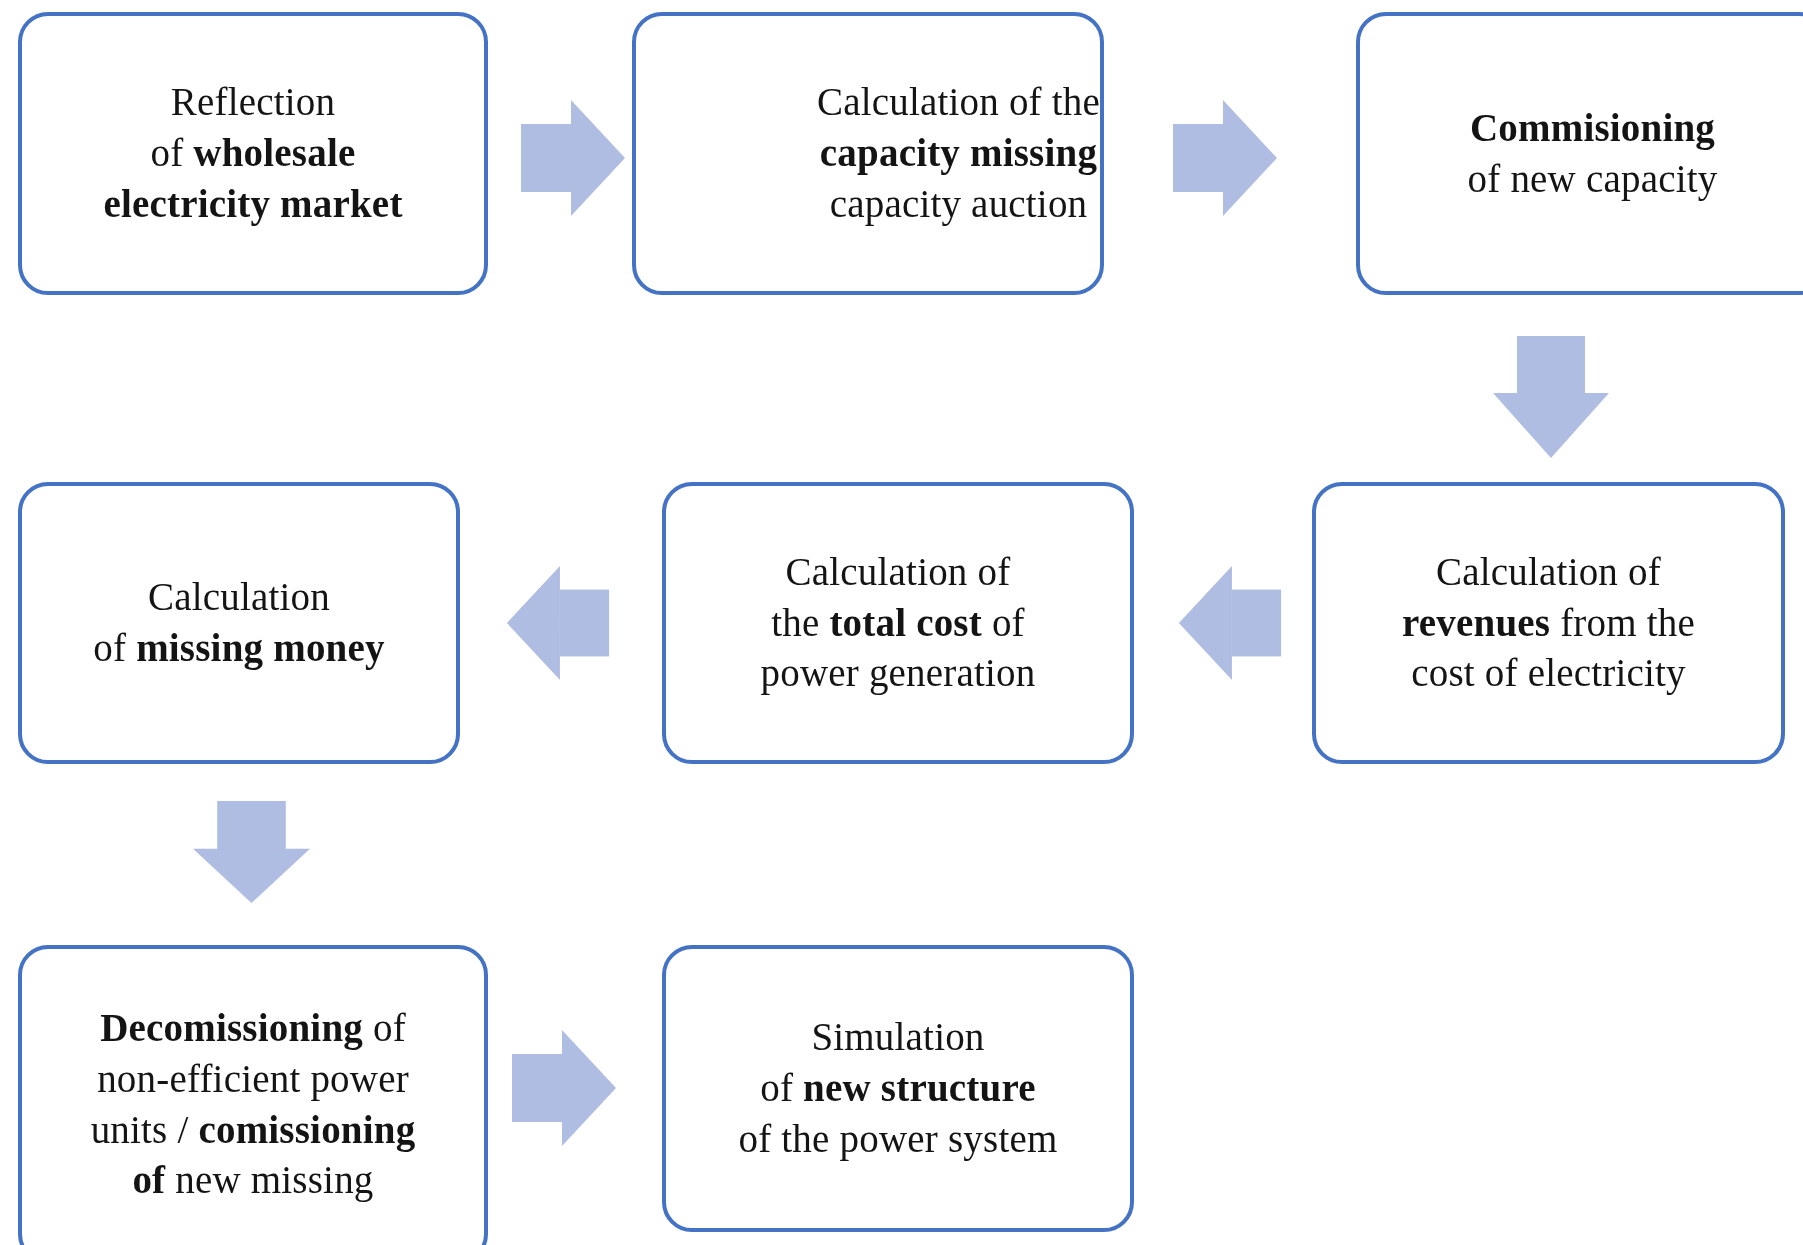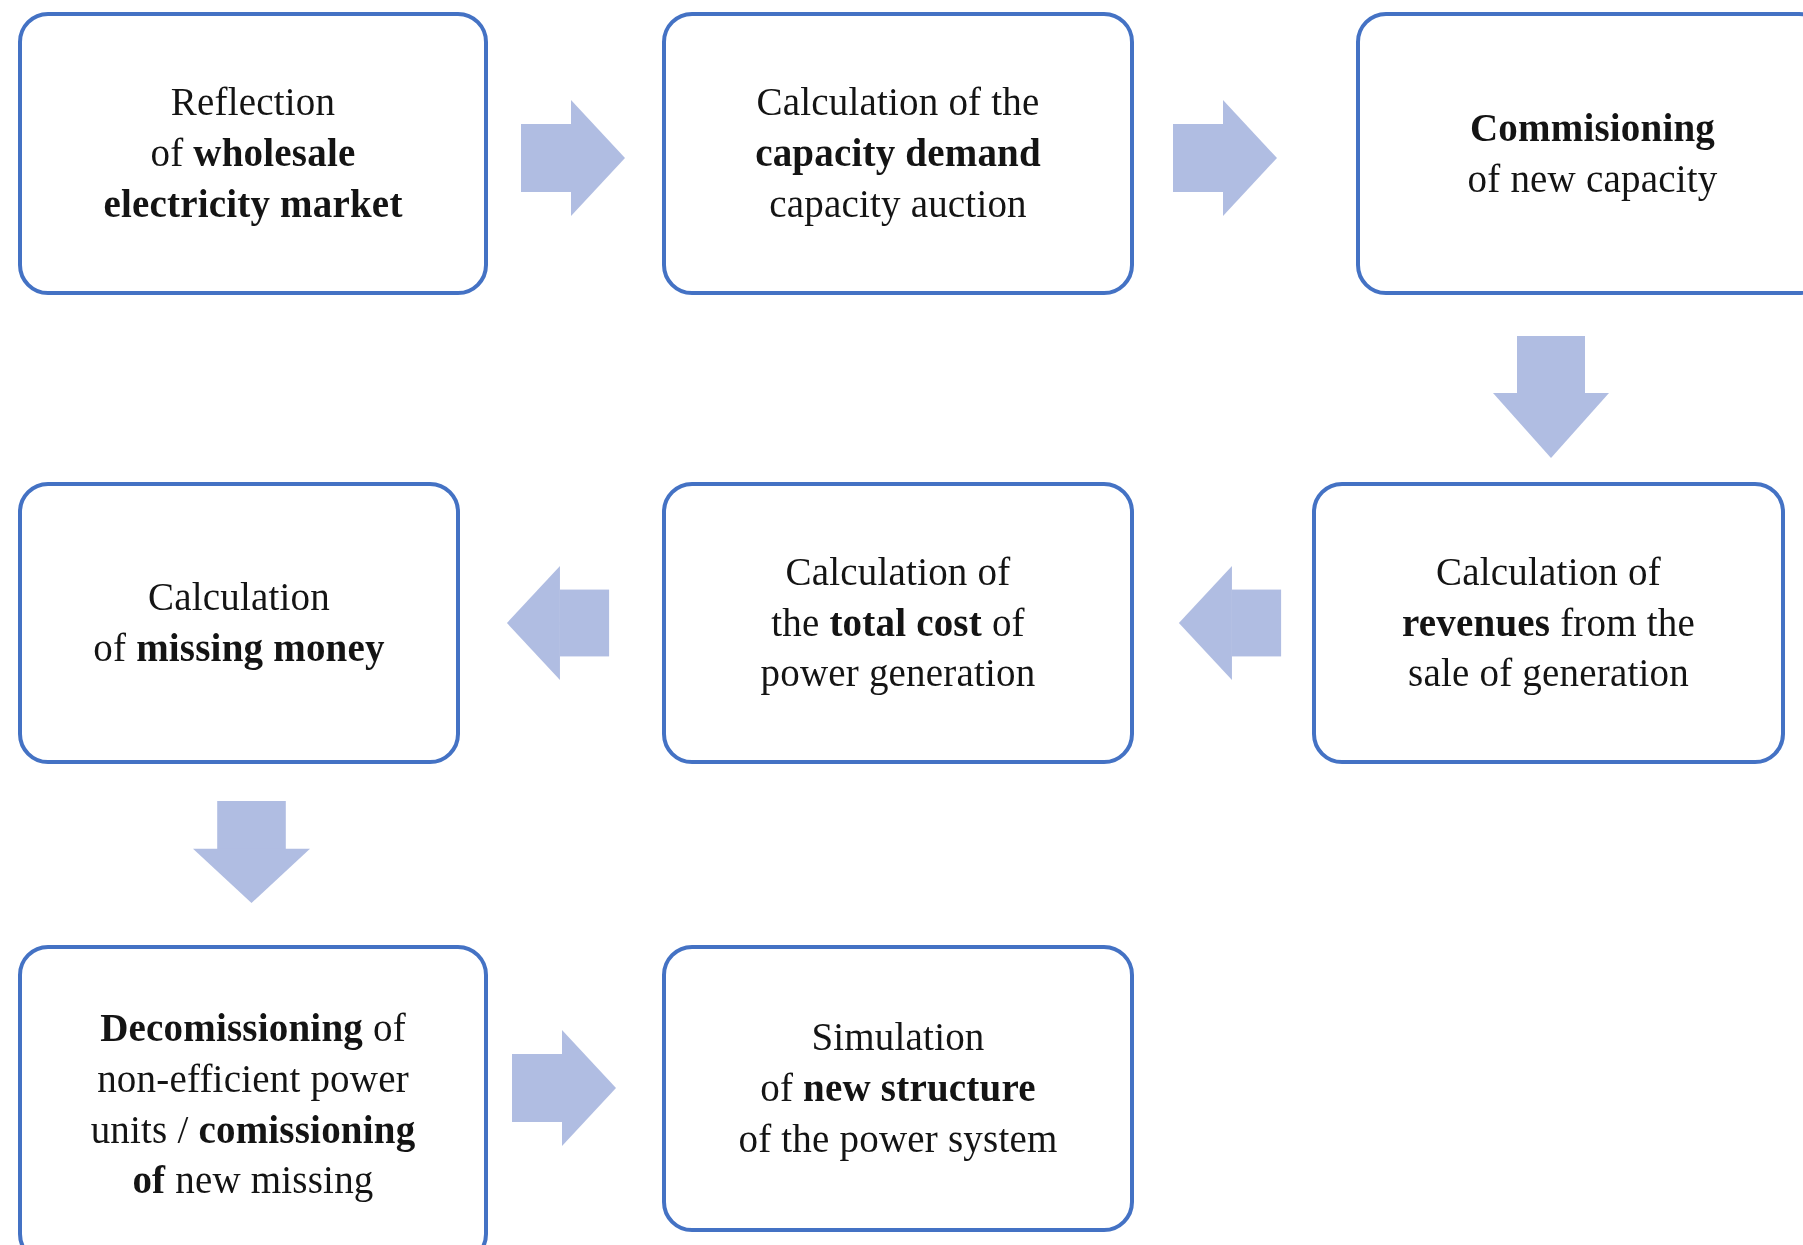--- a/index.html
+++ b/index.html
@@ -49,24 +49,24 @@
         <div class="line"><span>of </span><span class="b">wholesale</span></div>
         <div class="line"><span class="b">electricity market</span></div>
       </div>
   </div>
 
   <svg class="arrow" style="left:521px; top:100px;" width="104" height="116" viewBox="0 0 104 116" aria-hidden="true">
     <rect x="0" y="24" width="50" height="68"></rect>
     <polygon points="50,0 104,58 50,116"></polygon>
   </svg>
 
-  <div class="node" style="left:662px; top:12px; width:472px; height:283px;">
+  <div class="node" style="left:632px; top:12px; width:472px; height:283px;justify-content:flex-end;">
     <div class="node-text">
         <div class="line"><span>Calculation of the</span></div>
-        <div class="line"><span class="b">capacity demand</span></div>
+        <div class="line"><span class="b">capacity missing</span></div>
         <div class="line"><span>capacity auction</span></div>
       </div>
   </div>
 
   <svg class="arrow" style="left:1173px; top:100px;" width="104" height="116" viewBox="0 0 104 116" aria-hidden="true">
     <rect x="0" y="24" width="50" height="68"></rect>
     <polygon points="50,0 104,58 50,116"></polygon>
   </svg>
 
   <div class="node" style="left:1356px; top:12px; width:473px; height:283px;">
@@ -78,21 +78,21 @@
 
   <svg class="arrow" style="left:1493px; top:336px;" width="116" height="122" viewBox="0 0 116 122" preserveAspectRatio="none" aria-hidden="true">
     <rect x="24" y="0" width="68" height="60"></rect>
     <polygon points="0,57 116,57 58,122"></polygon>
   </svg>
 
   <div class="node" style="left:1312px; top:482px; width:473px; height:282px;">
     <div class="node-text">
         <div class="line"><span>Calculation of</span></div>
         <div class="line"><span class="b">revenues</span><span> from the</span></div>
-        <div class="line"><span>sale of generation</span></div>
+        <div class="line"><span>cost of electricity</span></div>
       </div>
   </div>
 
   <svg class="arrow" style="left:1178px; top:566px;" width="104" height="114" viewBox="0 0 104 116" aria-hidden="true">
     <rect x="54" y="24" width="50" height="68"></rect>
     <polygon points="54,0 0,58 54,116"></polygon>
   </svg>
 
   <div class="node" style="left:662px; top:482px; width:472px; height:282px;">
     <div class="node-text">

